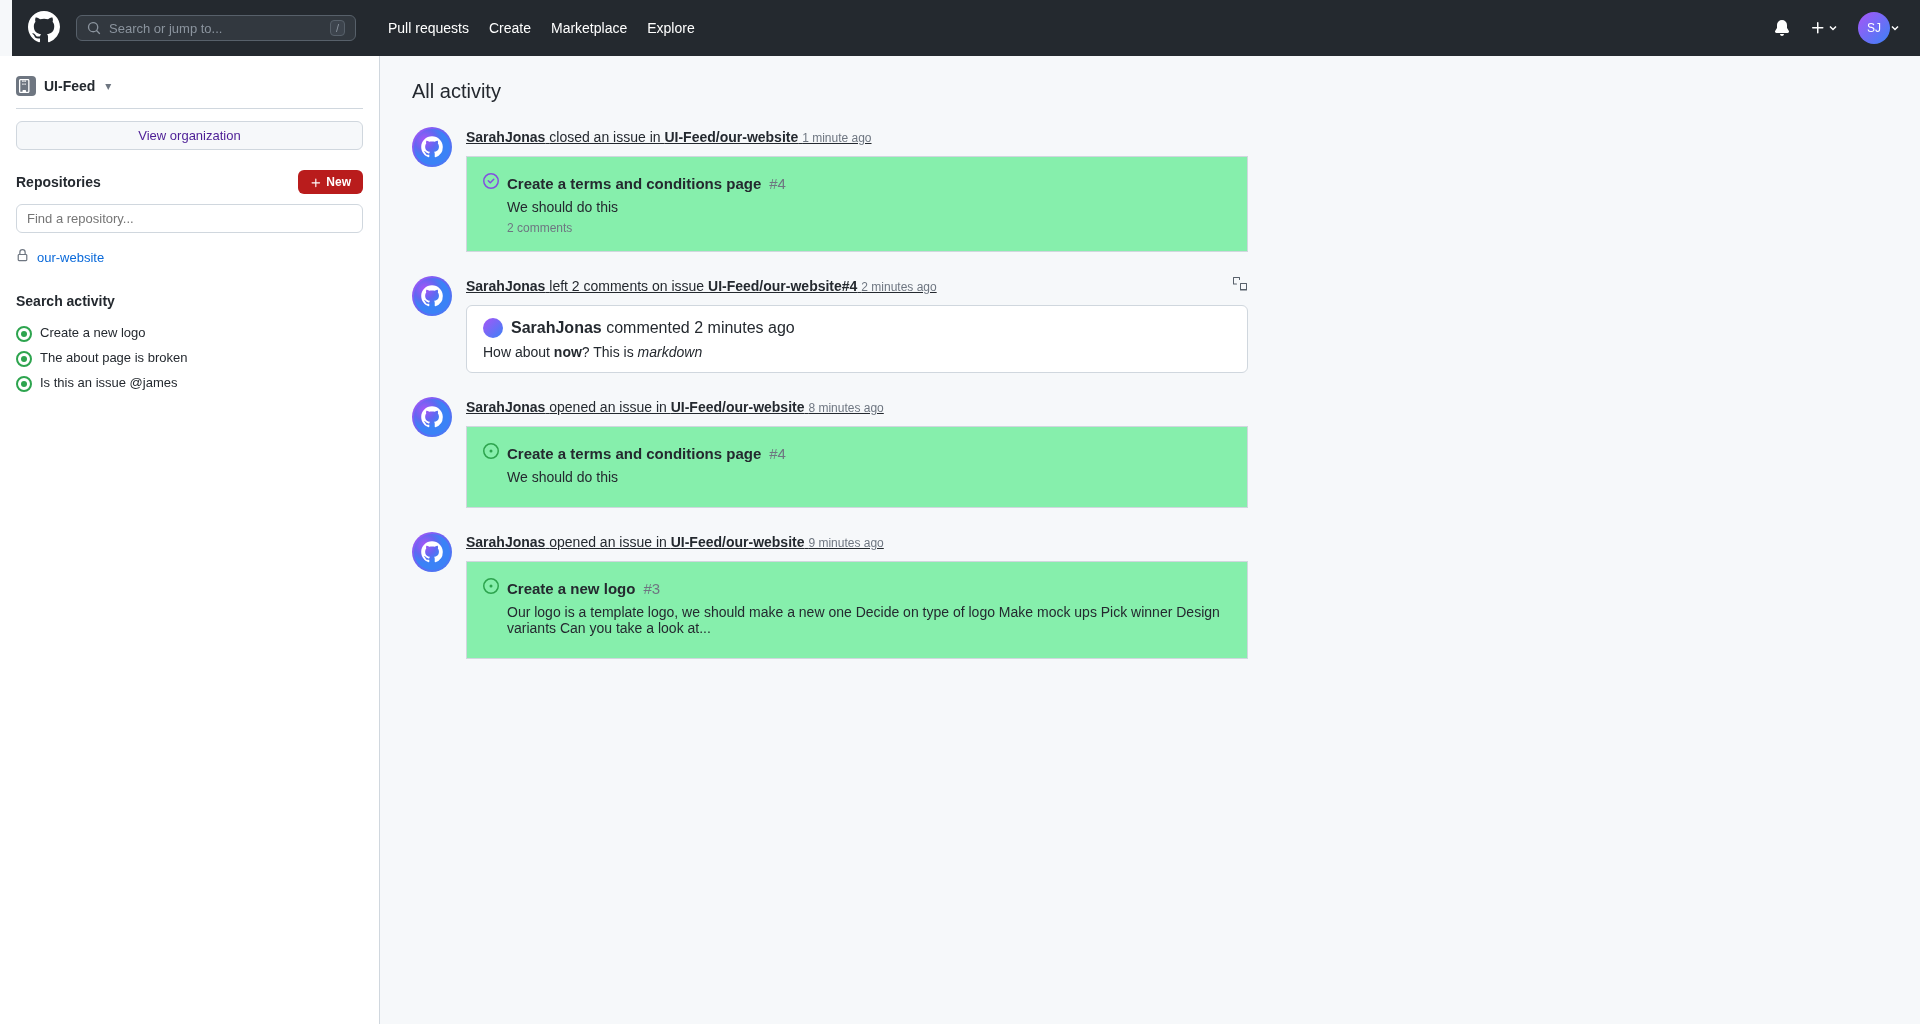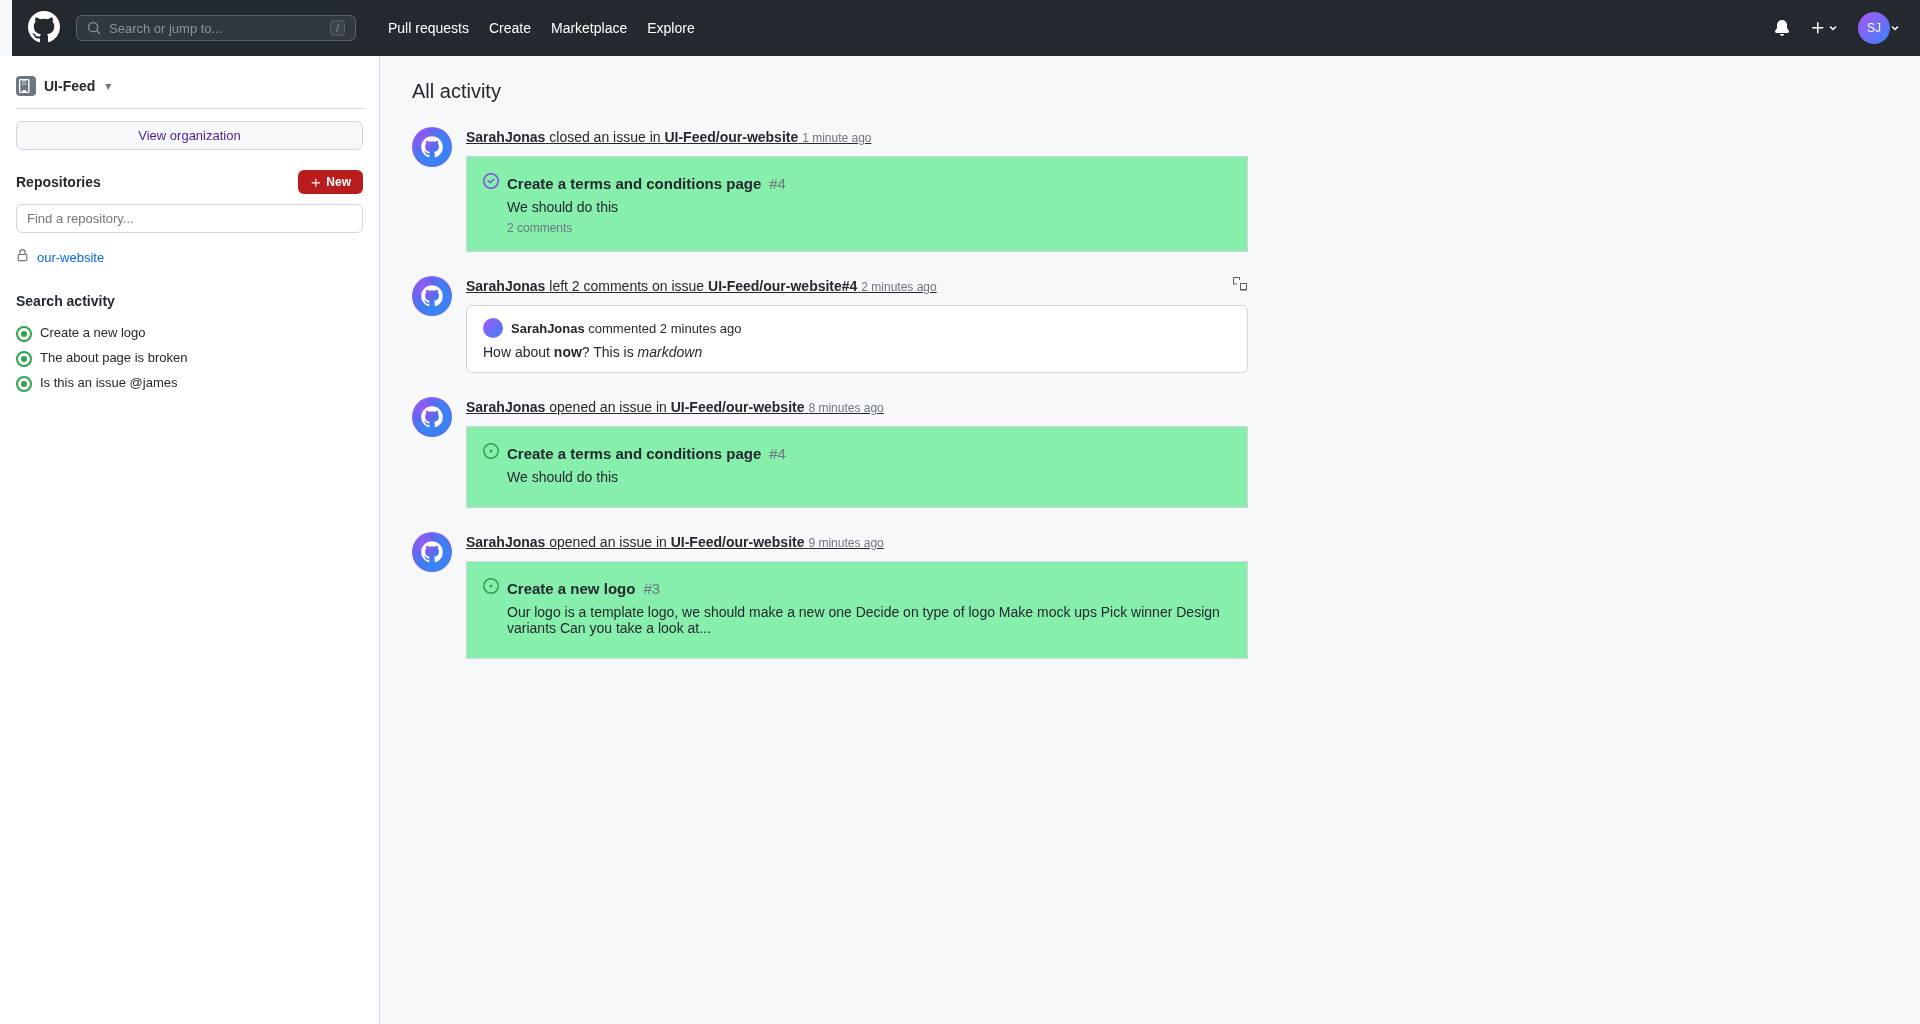--- a/index.html
+++ b/index.html
@@ -345,21 +345,21 @@
       margin-bottom: 6px;
     }
     .comment-avatar {
       width: 20px;
       height: 20px;
       border-radius: 50%;
       background: linear-gradient(135deg, #a855f7, #3b82f6);
       flex-shrink: 0;
     }
     .comment-meta {
-      font-size: 13px;
+      font-size: 16px;
       color: #24292f;
     }
     .comment-body {
       font-size: 14px;
       color: #24292f;
     }
     .comment-body .bold { font-weight: 700; }
     .comment-body .italic { font-style: italic; }
   </style>
 </head>

